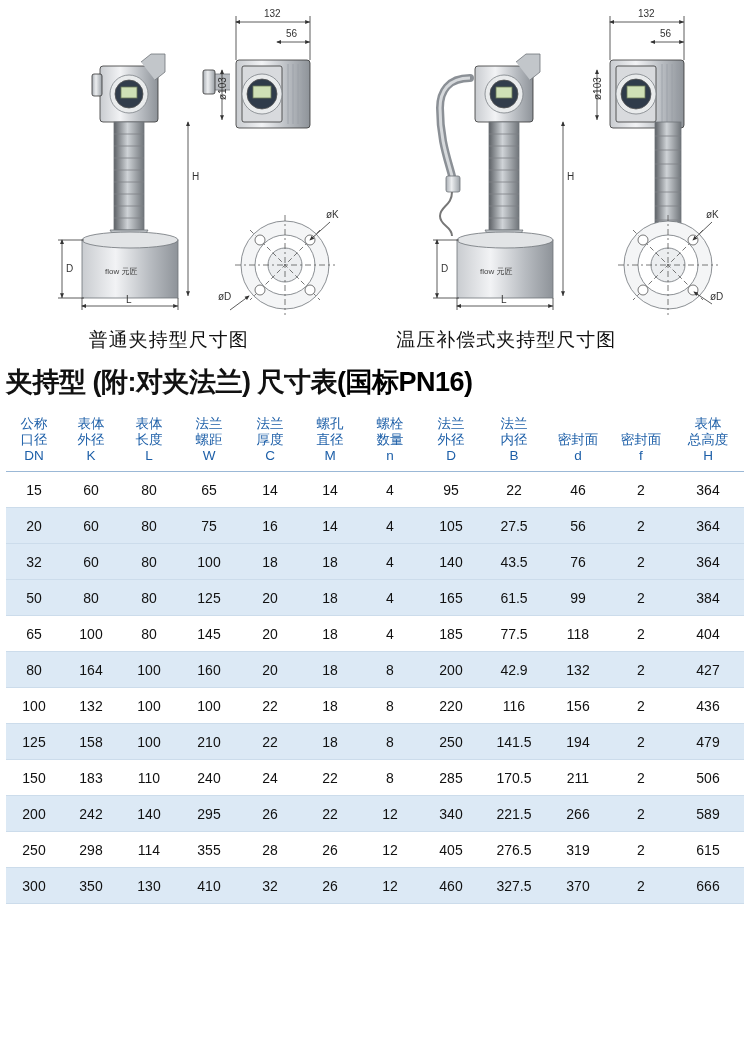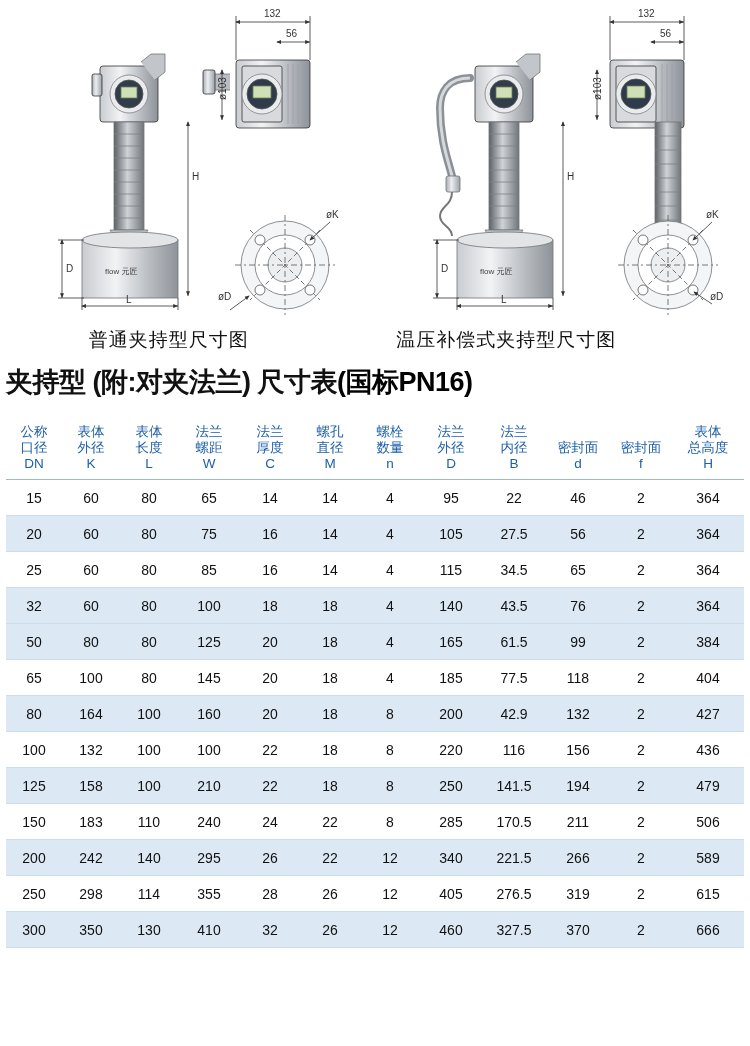--- a/index.html
+++ b/index.html
@@ -56,21 +56,21 @@
     font-size: 27px;
     font-weight: bold;
     color: #000000;
     letter-spacing: -0.5px;
   }
 
   
   table.spec {
     border-collapse: collapse;
     width: 738px;
-    margin: 8px 6px;
+    margin: 0 6px;
     table-layout: fixed;
   }
   table.spec th {
     color: #1d5fa8;
     font-weight: normal;
     font-size: 13.5px;
     line-height: 16px;
     padding: 6px 0 7px 0;
     vertical-align: top;
     border-bottom: 1px solid #9bb8d6;
@@ -462,34 +462,20 @@
           <td>75</td>
           <td>16</td>
           <td>14</td>
           <td>4</td>
           <td>105</td>
           <td>27.5</td>
           <td>56</td>
           <td>2</td>
           <td>364</td>
         </tr>
-        <tr class="plain">
-          <td>25</td>
-          <td>60</td>
-          <td>80</td>
-          <td>85</td>
-          <td>16</td>
-          <td>14</td>
-          <td>4</td>
-          <td>115</td>
-          <td>34.5</td>
-          <td>65</td>
-          <td>2</td>
-          <td>364</td>
-        </tr>
         <tr class="alt">
           <td>32</td>
           <td>60</td>
           <td>80</td>
           <td>100</td>
           <td>18</td>
           <td>18</td>
           <td>4</td>
           <td>140</td>
           <td>43.5</td>

